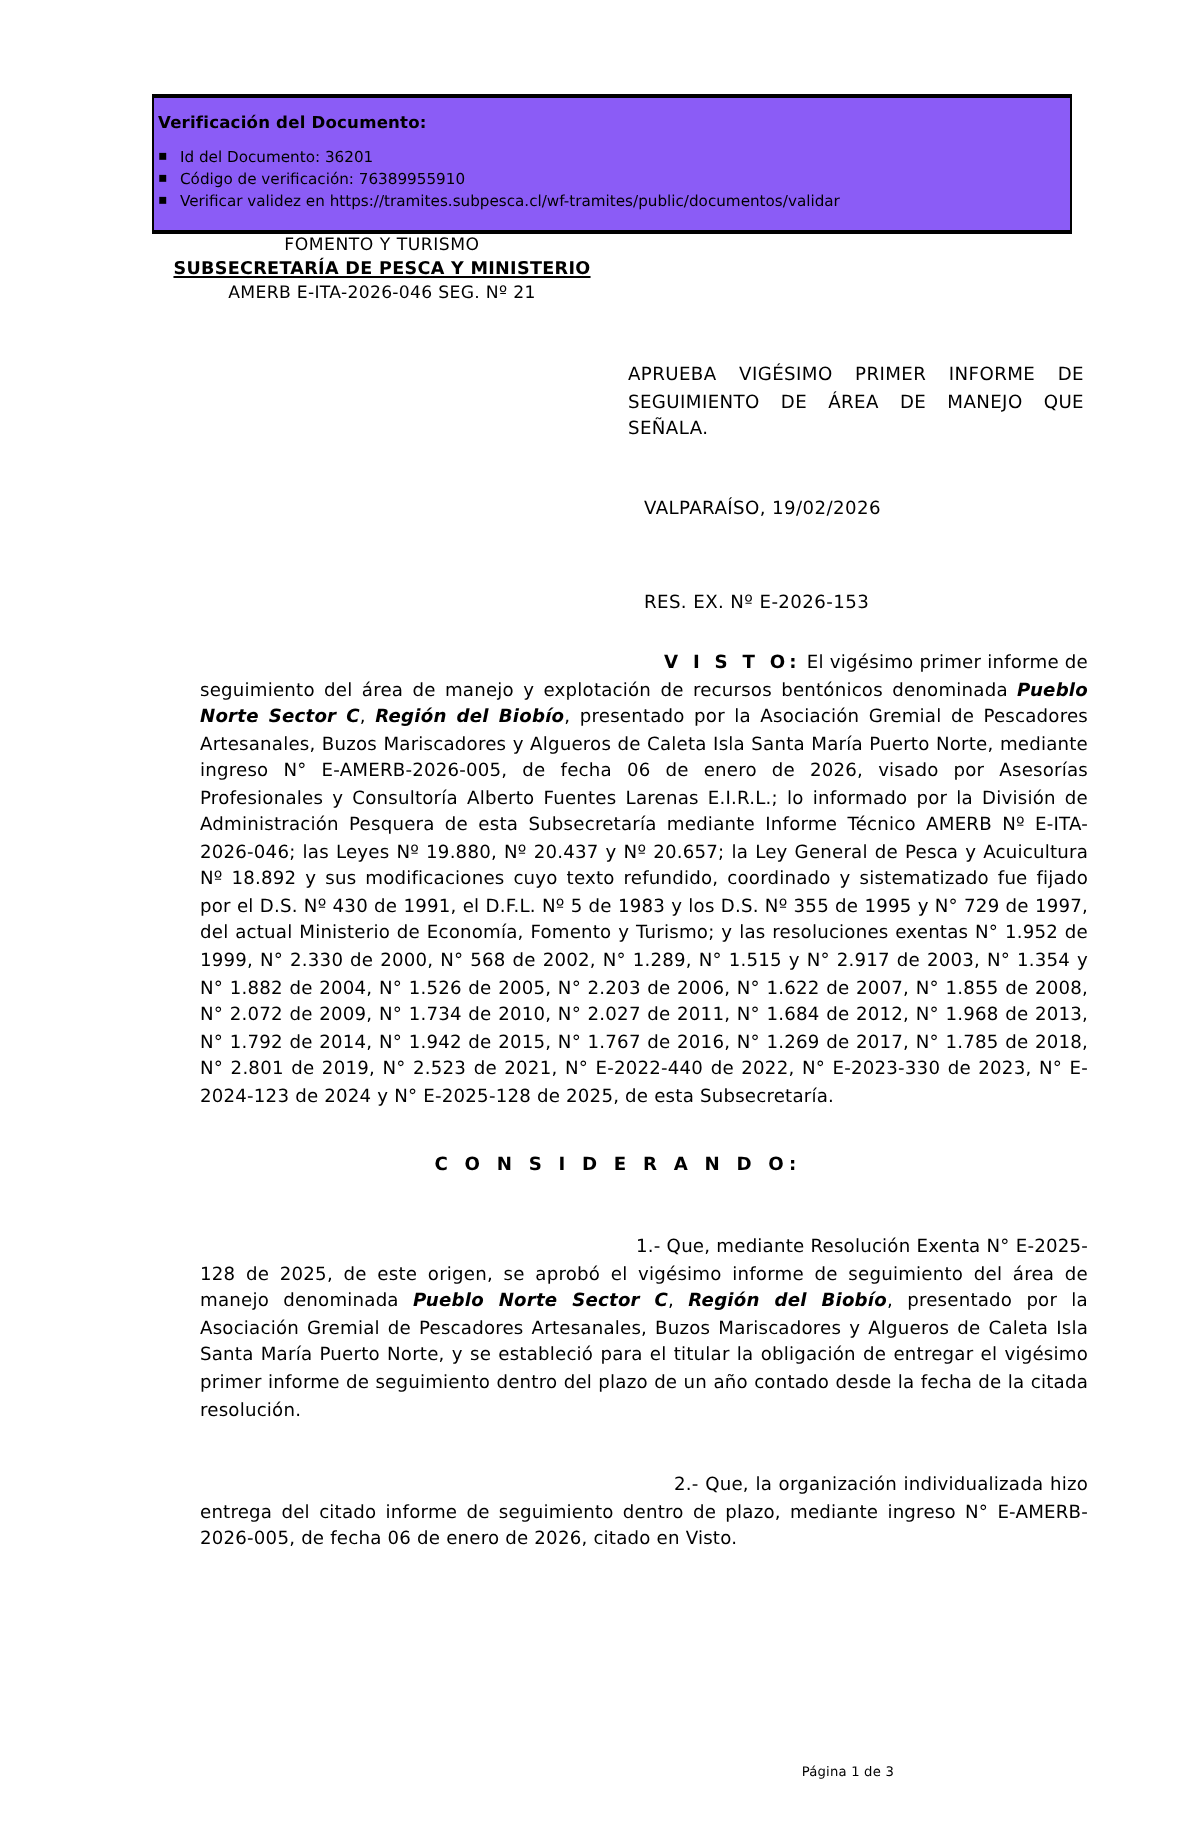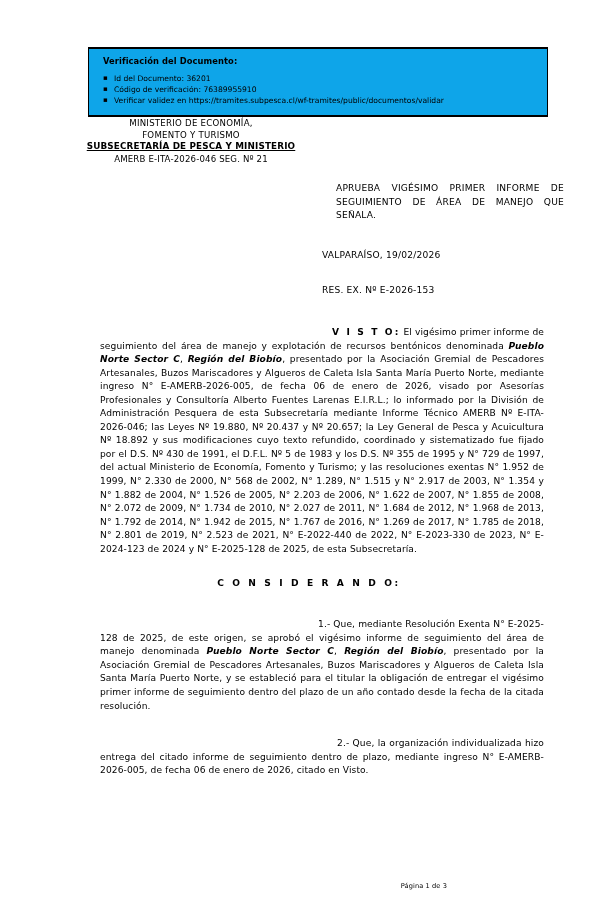--- a/index.html
+++ b/index.html
@@ -19,29 +19,29 @@
   .page {
     position: relative;
     width: 600px;
     height: 918px;
     box-sizing: border-box;
   }
 
   
   .verif-box {
     position: absolute;
-    left: 88px;
+    left: 76px;
     top: 47px;
     width: 460px;
     box-sizing: border-box;
     border: 1px solid #000;
     border-top: 2px solid #000;
     border-bottom: 2px solid #000;
-    padding: 7px 10px 8px 14px;
-    background: #0ea5e9;
+    padding: 7px 10px 8px 2px;
+    background: #8b5cf6;
   }
   .verif-title {
     font-size: 8.3px;
     font-weight: bold;
     letter-spacing: .1px;
     margin-bottom: 7px;
   }
   .verif-list {
     list-style: none;
     margin: 0;
@@ -86,42 +86,42 @@
   }
   .ministry .amerb {
     letter-spacing: .15px;
     white-space: nowrap;
     margin-top: 1px;
   }
 
   
   .title-block {
     position: absolute;
-    left: 336px;
+    left: 314px;
     top: 182px;
     width: 228px;
     font-size: 9.1px;
     line-height: 13.6px;
     text-align: justify;
     text-align-last: left;
     letter-spacing: .2px;
   }
 
   .place-date {
     position: absolute;
     left: 322px;
     top: 250px;
     font-size: 9.1px;
     letter-spacing: .2px;
   }
 
   .res-num {
     position: absolute;
     left: 322px;
-    top: 285px;
+    top: 297px;
     font-size: 9.1px;
     letter-spacing: .2px;
   }
 
   
   .body-text {
     position: absolute;
     left: 96px;
     top: 322px;
     width: 452px;
@@ -201,21 +201,20 @@
         <span>Código de verificación: 76389955910</span>
       </li>
       <li>
         <span class="bullet">▪</span>
         <span>Verificar validez en https://tramites.subpesca.cl/wf-tramites/public/documentos/validar</span>
       </li>
     </ul>
   </div>
 
   <div class="ministry">
-    <div class="line1">MINISTERIO DE ECONOMÍA,</div>
     <div class="line2">FOMENTO Y TURISMO</div>
     <div class="subsec">SUBSECRETARÍA DE PESCA Y MINISTERIO</div>
     <div class="amerb">AMERB E-ITA-2026-046 SEG. Nº 21</div>
   </div>
 
   <div class="title-block">APRUEBA VIGÉSIMO PRIMER INFORME DE SEGUIMIENTO DE ÁREA DE MANEJO QUE SEÑALA.</div>
 
   <div class="place-date">VALPARAÍSO, 19/02/2026</div>
 
   <div class="res-num">RES. EX. Nº E-2026-153</div>

